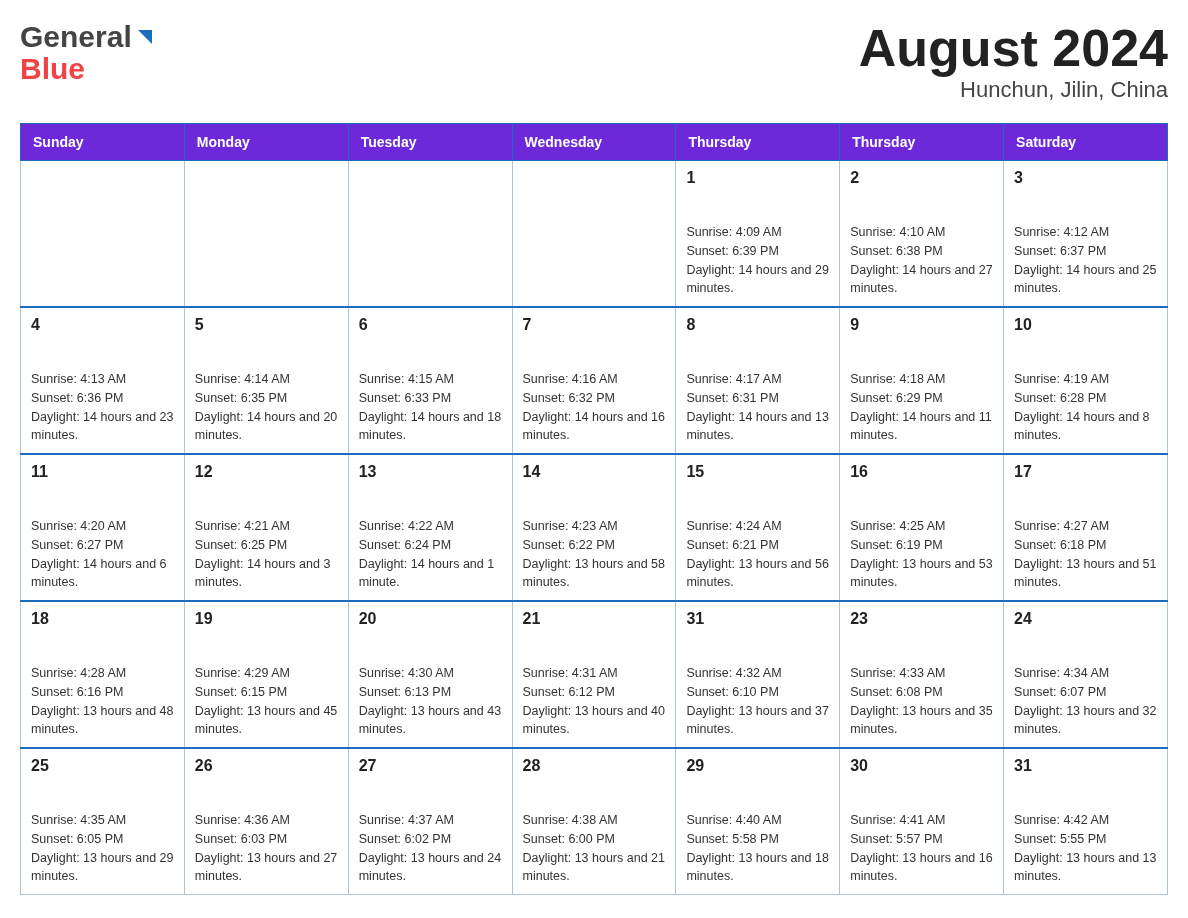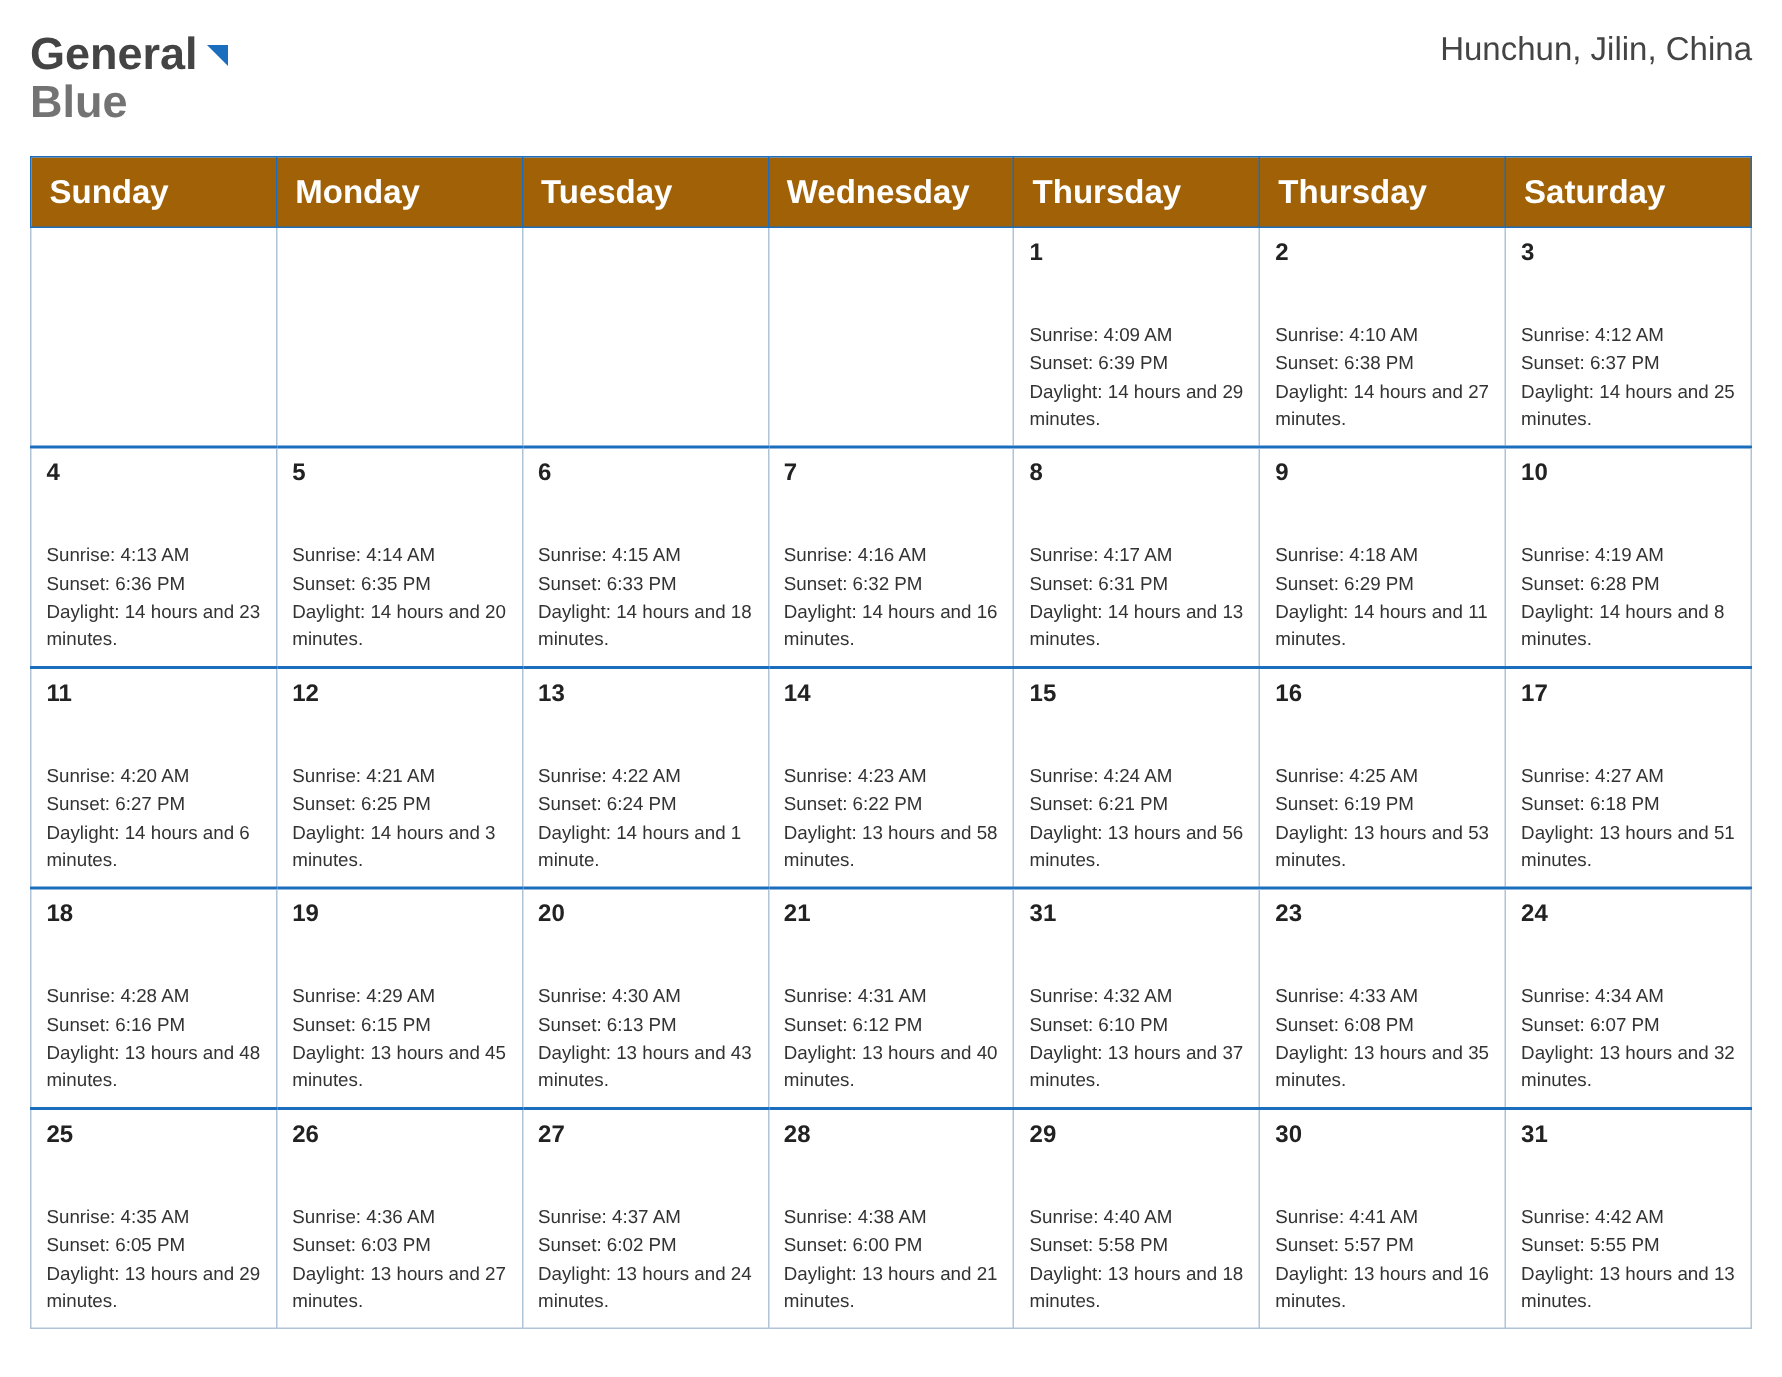--- a/index.html
+++ b/index.html
@@ -33,23 +33,23 @@
     .location {
       font-size: 22px;
       color: #444;
     }
     .calendar {
       width: 100%;
       border-collapse: collapse;
       border: 1px solid #1a6ebd;
     }
     .calendar th {
-      background-color: #a16207;
+      background-color: #6d28d9;
       color: #fff;
-      font-size: 22px;
+      font-size: 14px;
       font-weight: bold;
       padding: 10px 12px;
       text-align: left;
       border: 1px solid #1a6ebd;
     }
     .calendar td {
       border: 1px solid #b0c4d8;
       vertical-align: top;
       padding: 8px 10px;
       width: calc(100% / 7);
@@ -84,23 +84,24 @@
 <body>
 
 <div class="header">
   <div class="logo">
     <div style="display:flex; align-items:center;">
       <span class="logo-text-general">General</span>
       <svg width="22" height="22" viewBox="0 0 22 22" style="margin-left:2px;">
         <polygon points="4,4 18,4 18,18" fill="#1a6ebd"></polygon>
       </svg>
     </div>
-    <span style="font-size:30px; font-weight:bold; color:#737373; line-height:1;">Blue</span>
+    <span style="font-size:30px; font-weight:bold; color:#ef4444; line-height:1;">Blue</span>
   </div>
   <div class="title-section">
+    <div class="month-title">August 2024</div>
     <div class="location">Hunchun, Jilin, China</div>
   </div>
 </div>
 
 <table class="calendar">
   <thead>
     <tr>
     <th>Sunday</th>
         <th>Monday</th>
         <th>Tuesday</th>

